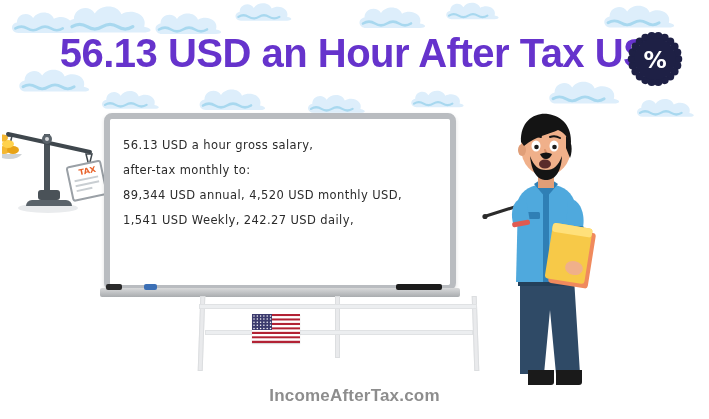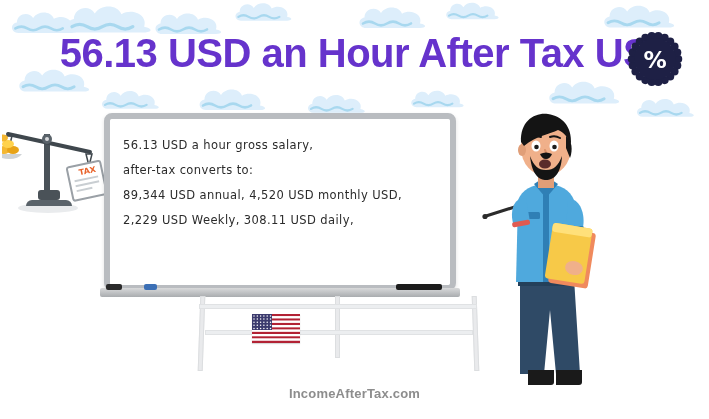--- a/index.html
+++ b/index.html
@@ -60,21 +60,21 @@
   .leg { position:absolute; width:5px; background:#e9eaec; border:1px solid #dcdee0; }
   .rail { position:absolute; height:5px; background:#eceef0; border:1px solid #e0e2e4; }
   #flag {
     position:absolute; left:57px; top:18px; width:48px; height:29px;
     overflow:hidden; box-shadow:0 1px 1px rgba(0,0,0,.15);
   }
 
   
   #footer {
     position:absolute; left:0; top:386px; width:709px; text-align:center;
-    font-size:13px; font-weight:bold; color:#8d8d8d;
+    font-size:17px; font-weight:bold; color:#8d8d8d;
     letter-spacing:.2px;
   }
 
   
   #scale-art { position:absolute; left:2px; top:112px; width:104px; height:104px; }
   #teacher-art { position:absolute; left:478px; top:108px; width:136px; height:285px; }
   #percent-badge { position:absolute; left:626px; top:30px; width:58px; height:58px; }
 </style>
 </head>
 <body style="background: rgb(255, 255, 255);">
@@ -201,23 +201,23 @@
         <rect x="73" y="66" width="24" height="2" fill="#c9ced2"></rect>
         <rect x="73" y="71" width="24" height="2" fill="#c9ced2"></rect>
         <rect x="73" y="76" width="16" height="2" fill="#c9ced2"></rect>
       </g>
     </svg>
   </div>
 
   <div id="whiteboard" style="border-color: rgb(185, 188, 192);">
     <div id="board-inner" style="background: rgb(255, 255, 255);">
       <div class="board-line">56.13 USD a hour gross salary,</div>
-      <div class="board-line">after-tax converts to:</div>
+      <div class="board-line">after-tax monthly to:</div>
       <div class="board-line">89,344 USD annual, 4,520 USD monthly USD,</div>
-      <div class="board-line">2,229 USD Weekly, 308.11 USD daily,</div>
+      <div class="board-line">1,541 USD Weekly, 242.27 USD daily,</div>
     </div>
   </div>
 
   <div id="board-tray">
       <div class="tray-marker" style="left: 6px; width: 16px; background: rgb(43, 43, 43);"></div>
       <div class="tray-marker" style="left: 44px; width: 13px; background: rgb(59, 111, 181);"></div>
       <div class="tray-marker" style="left: 296px; width: 46px; background: rgb(28, 28, 28);"></div>
     </div>
 
   <div id="stand">

